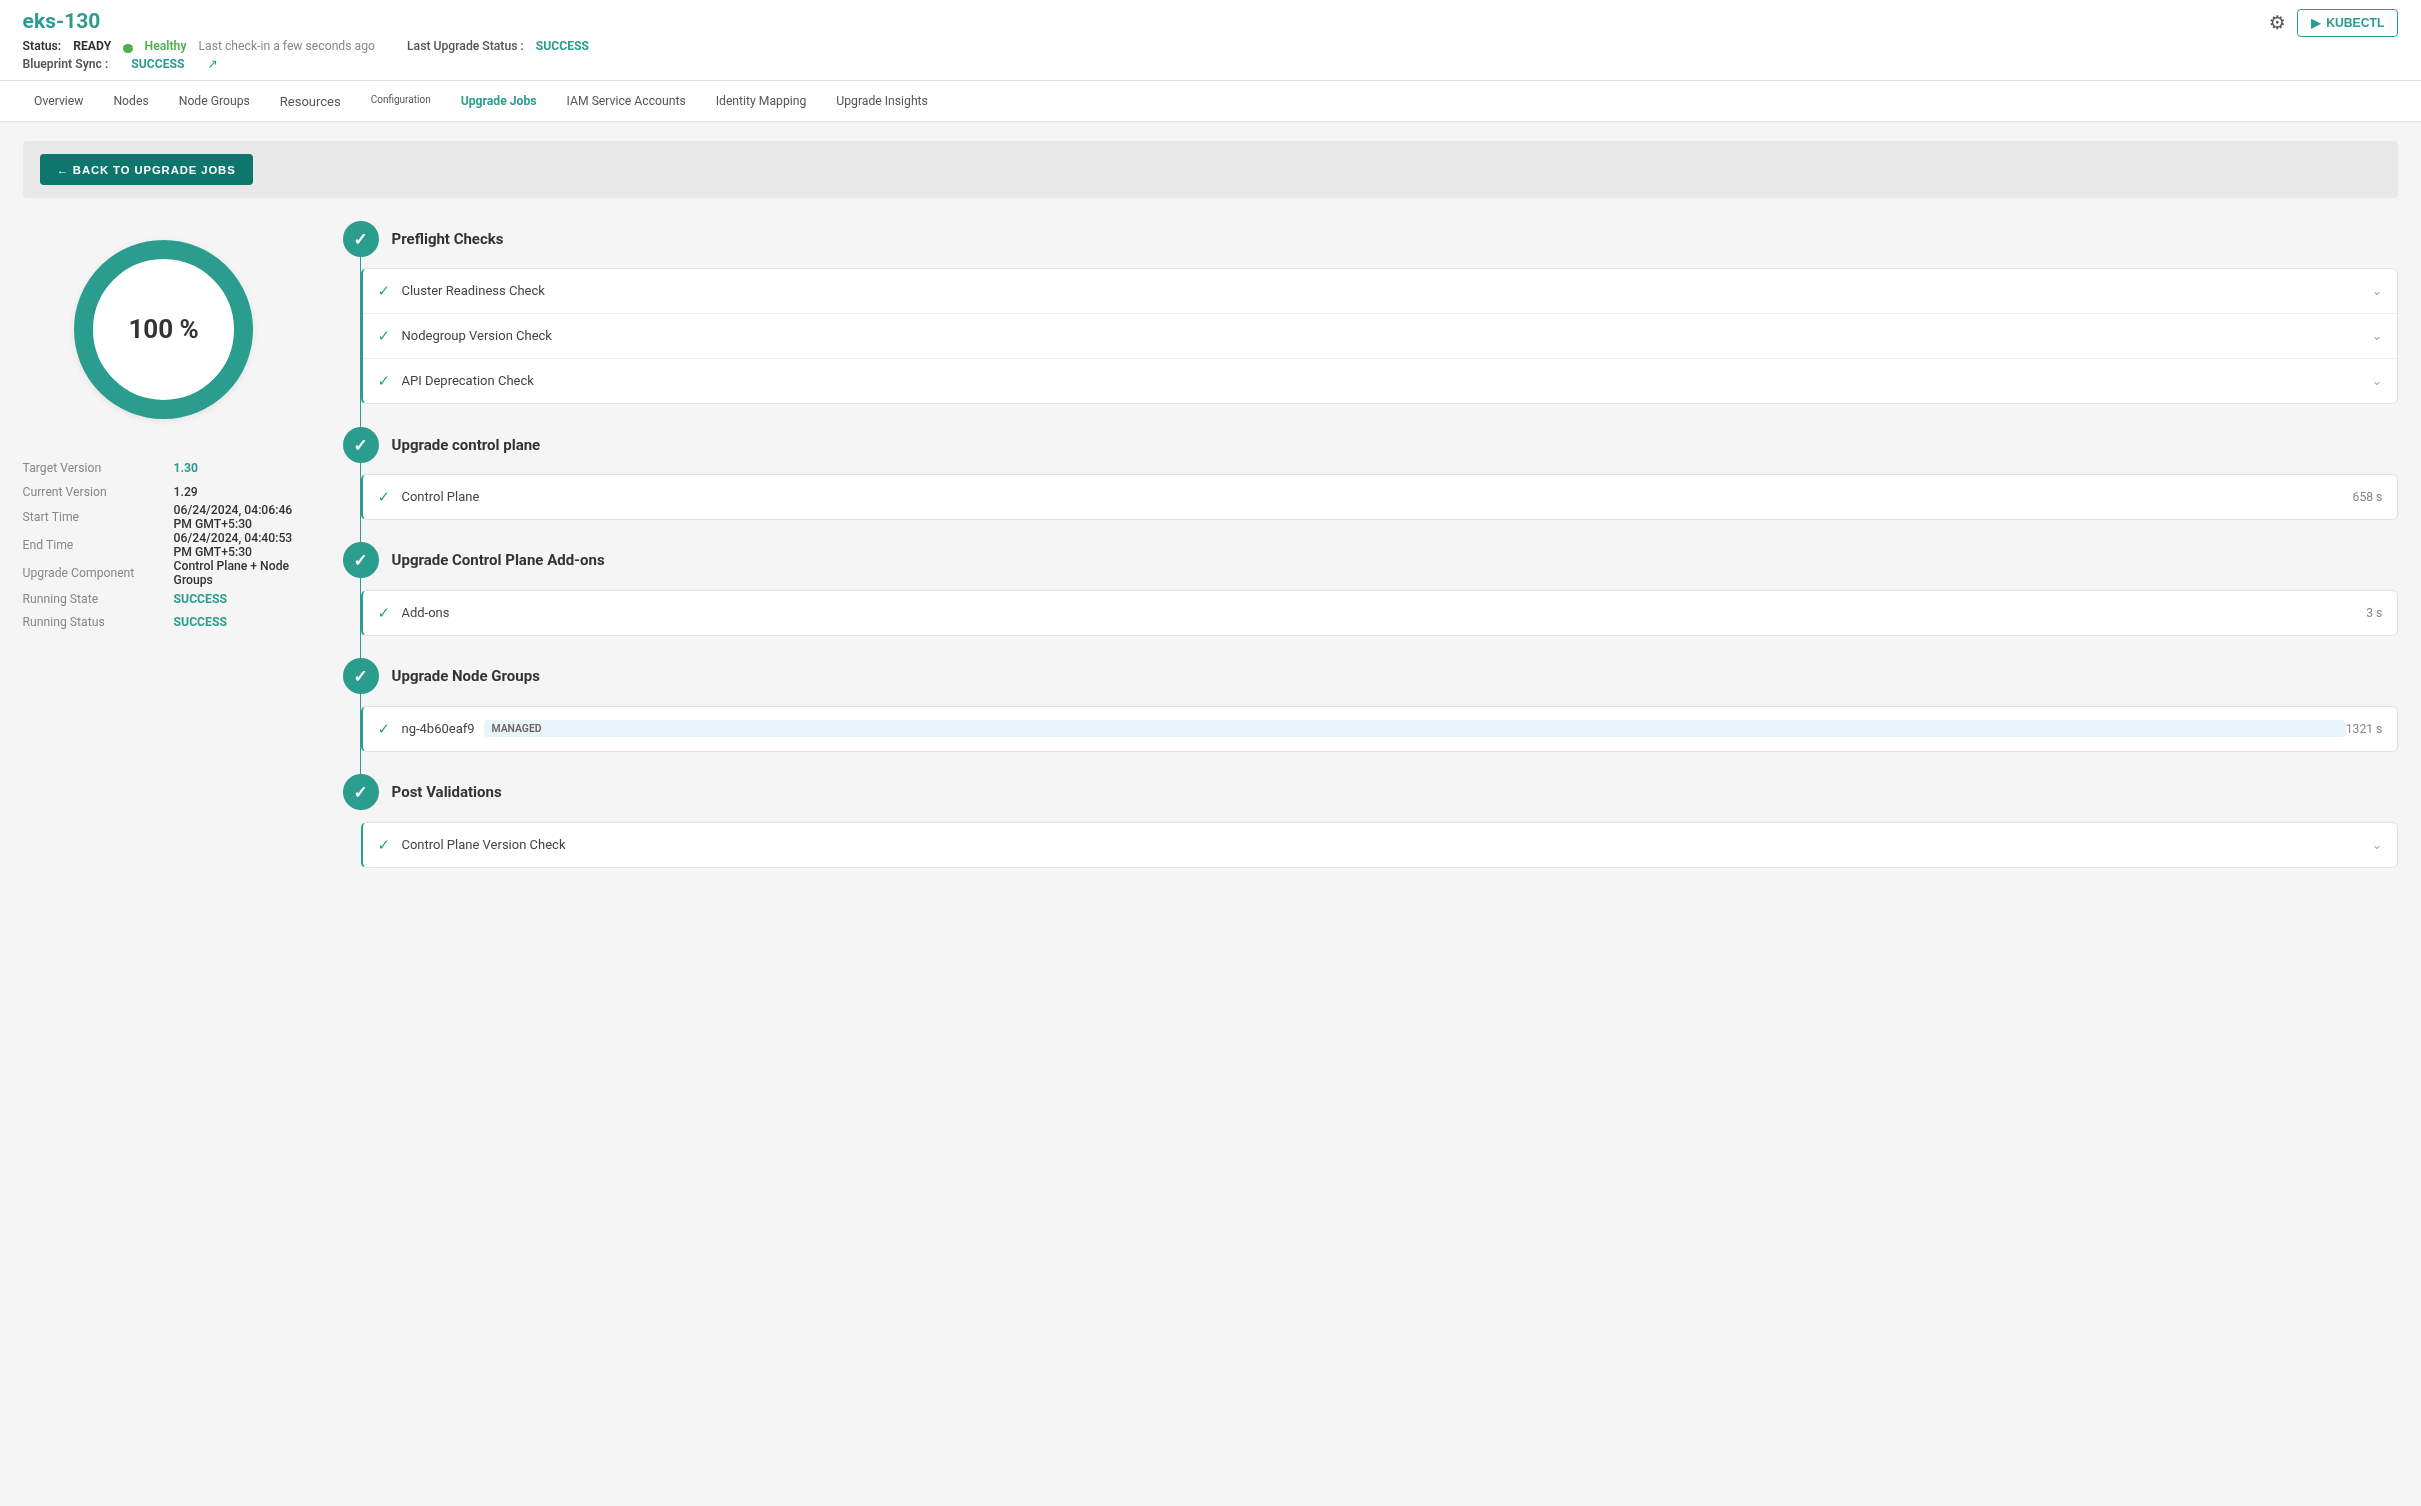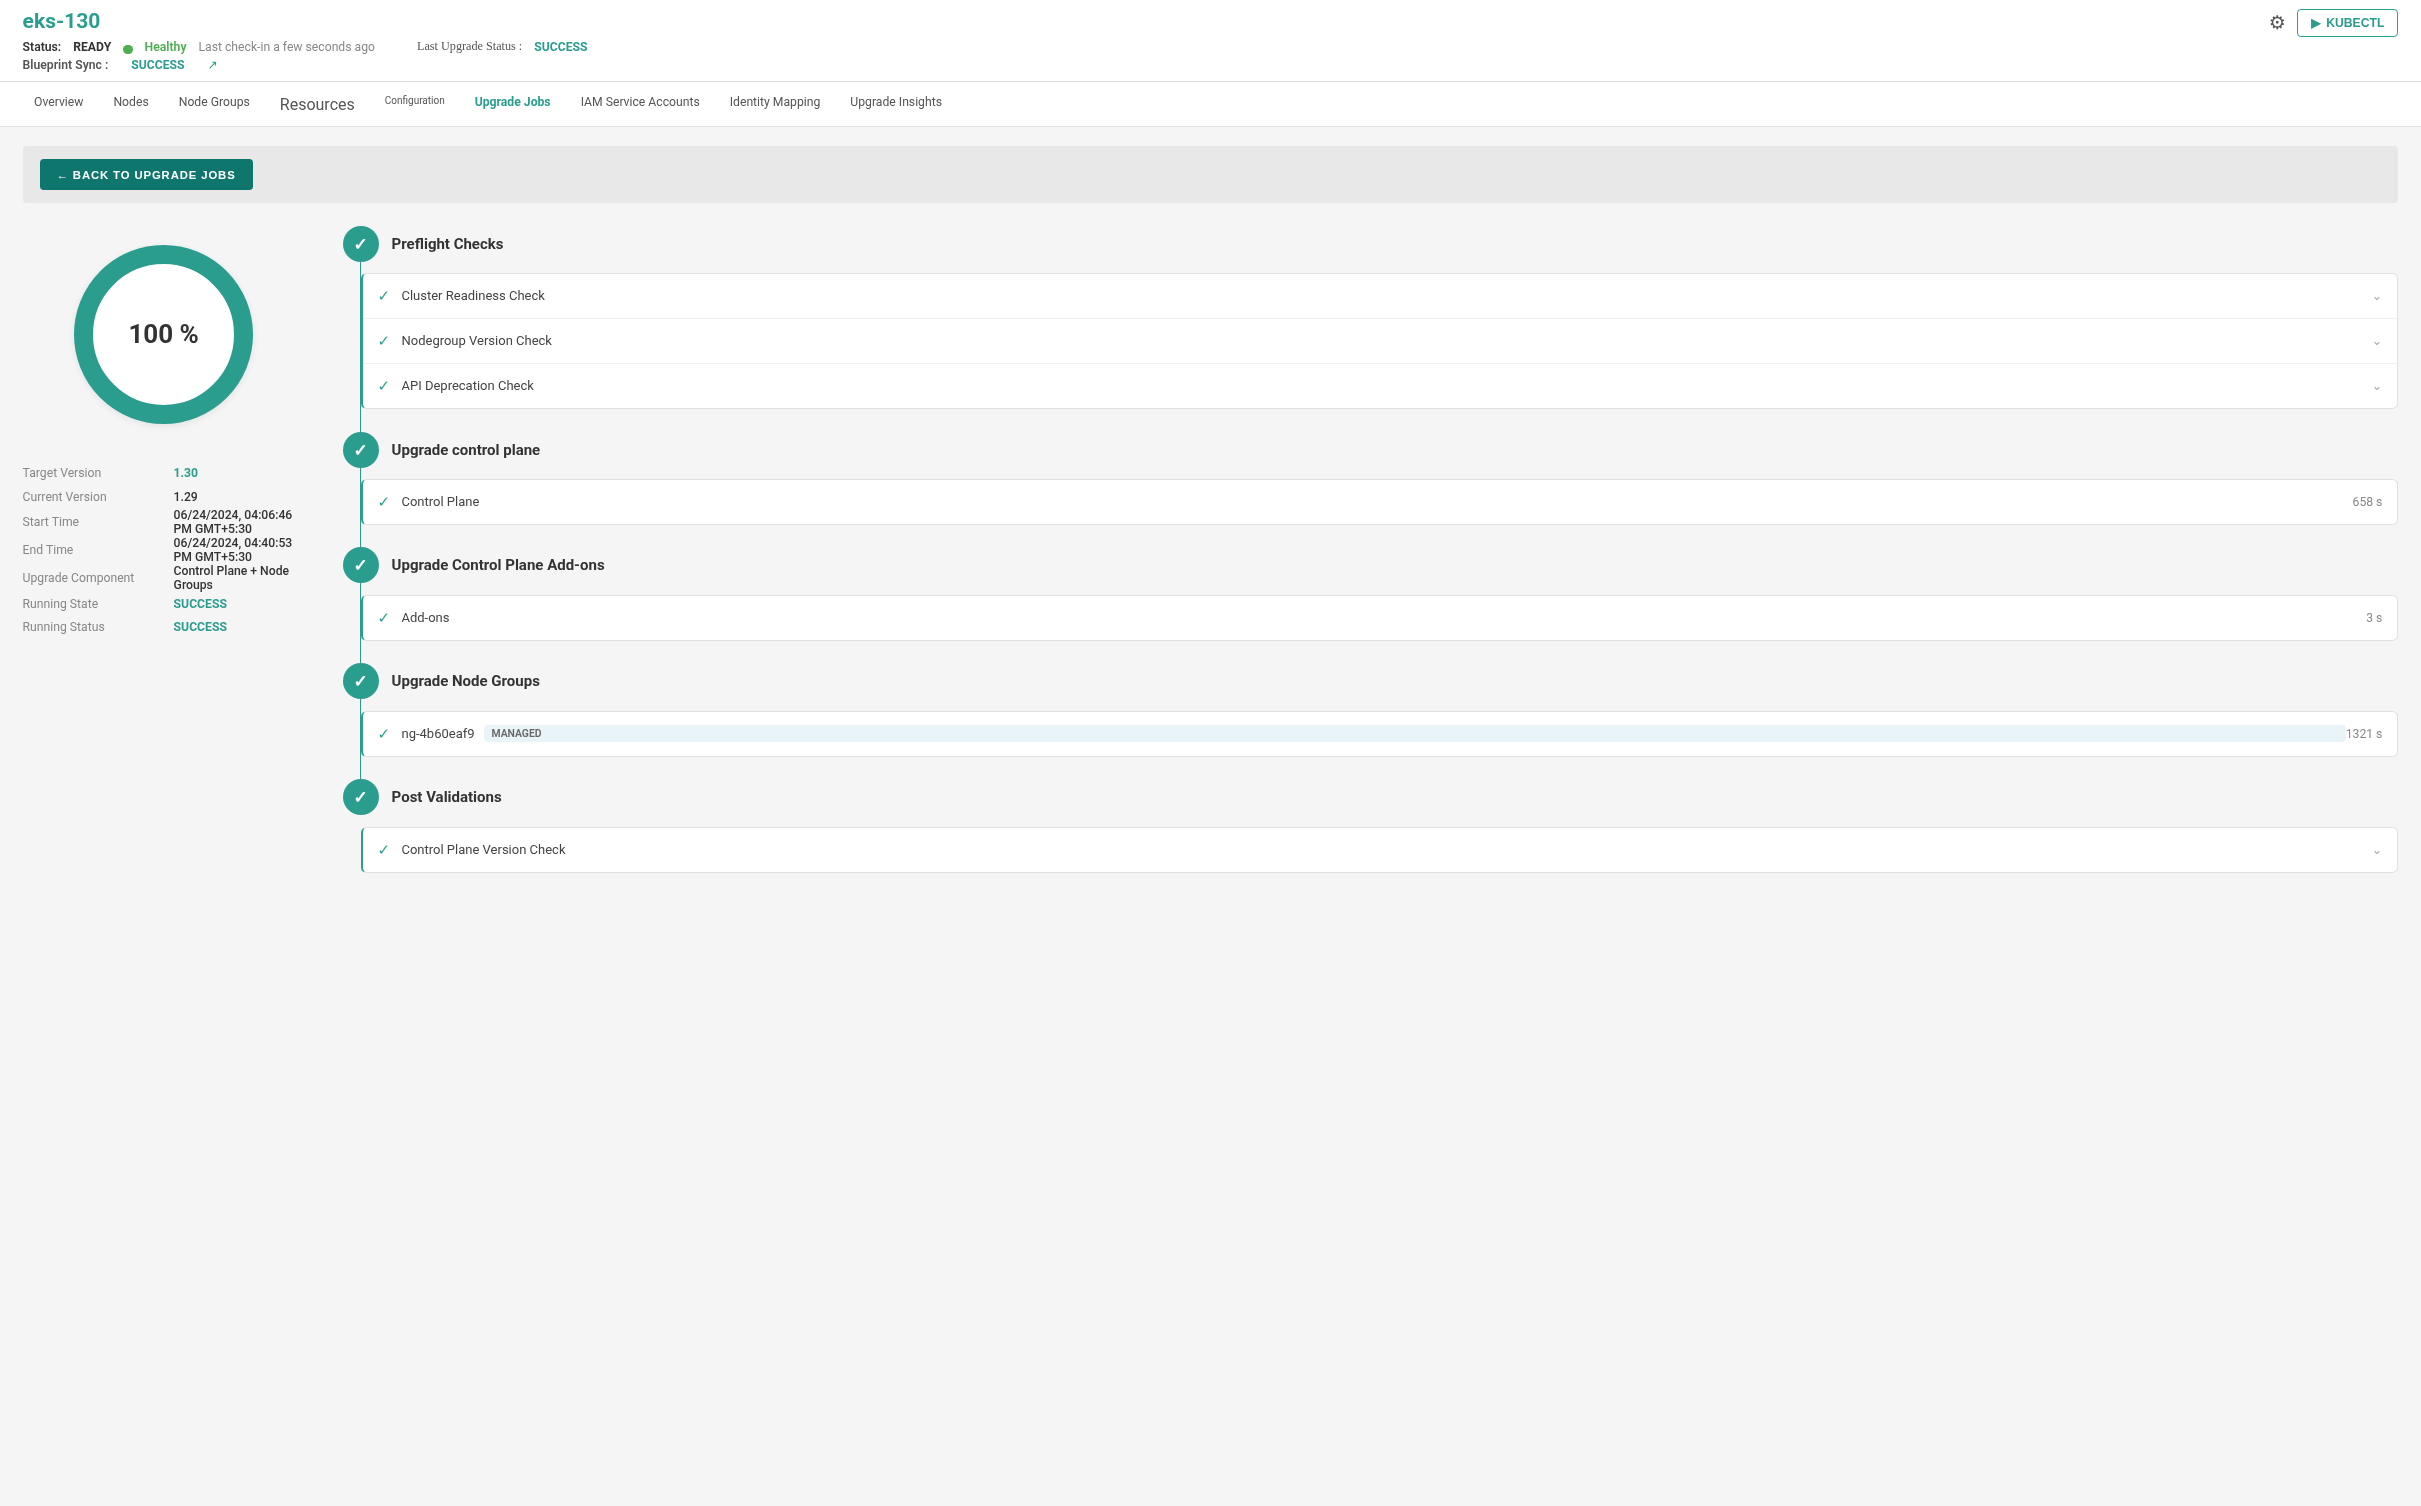--- a/index.html
+++ b/index.html
@@ -10,21 +10,21 @@
 
 <div style="background:#fff; border-bottom:0.9px solid #ddd; padding:9.4px 22.6px; display:flex; justify-content:space-between; align-items:flex-start;">
   <div>
     <div style="font-size:21px; font-weight:700; color:#2a9d8f; margin-bottom:5.6px;">eks-130</div>
     <div style="display:flex; align-items:flex-end; gap:12px; margin-bottom:3.8px;">
       <span style="font-weight:600; color:#333;">Status:</span>
       <span style="font-weight:700; color:#333;">READY</span>
       <span style="width:9.4px;height:9.4px;border-radius:50%;background:#4caf50;display:inline-block;"></span>
       <span style="color:#4caf50;font-weight:600;">Healthy</span>
       <span style="color:#888;">Last check-in a few seconds ago</span>
-      <span style="margin-left:30px; color:#555; font-weight:500;font-family:Liberation Serif, serif;">Last Upgrade Status :</span>
+      <span style="margin-left:20px; color:#555; font-weight:500;">Last Upgrade Status :</span>
       <span style="color:#2a9d8f; font-weight:700;">SUCCESS</span>
     </div>
     <div style="display:flex; align-items:center; gap:23px;">
       <span style="font-weight:600; color:#555;">Blueprint Sync :</span>
       <span style="color:#2a9d8f; font-weight:700;">SUCCESS</span>
       <span style="color:#2a9d8f;">↗</span>
     </div>
   </div>
   <div style="display:flex; align-items:center; gap:11.3px;">
     <button style="background:none;border:none;cursor:pointer;font-size:19px;color:#555;">⚙</button>
@@ -32,21 +32,21 @@
       <span>▶</span>
       <span>KUBECTL</span>
     </button>
   </div>
 </div>
 
 <div style="background:#fff; border-bottom:1.9px solid #e0e0e0; display:flex; padding:0 19px; overflow-x:auto;">
   <div style="padding:13px 15px;cursor:pointer;font-size:12.2px;color:#555;border-bottom:1.9px solid transparent;margin-bottom:-1.9px;white-space:nowrap;">Overview</div>
   <div style="padding:13px 15px;cursor:pointer;font-size:12.2px;color:#555;border-bottom:1.9px solid transparent;margin-bottom:-1.9px;white-space:nowrap;">Nodes</div>
   <div style="padding:13px 15px;cursor:pointer;font-size:12.2px;color:#555;border-bottom:1.9px solid transparent;margin-bottom:-1.9px;white-space:nowrap;">Node Groups</div>
-  <div style="padding:13px 15px;cursor:pointer;font-size:16px;color:#555;border-bottom:1.9px solid transparent;margin-bottom:-1.9px;white-space:nowrap;">Resources</div>
+  <div style="padding:13px 15px;cursor:pointer;font-size:13px;color:#555;border-bottom:1.9px solid transparent;margin-bottom:-1.9px;white-space:nowrap;">Resources</div>
   <div style="padding:13px 15px;cursor:pointer;font-size:10px;color:#555;border-bottom:1.9px solid transparent;margin-bottom:-1.9px;white-space:nowrap;">Configuration</div>
   <div style="padding:13px 15px;cursor:pointer;font-size:12.2px;color:#2a9d8f;font-weight:700;border-bottom:2.8px solid #2a9d8f;margin-bottom:-1.9px;white-space:nowrap;">Upgrade Jobs</div>
   <div style="padding:13px 15px;cursor:pointer;font-size:12.2px;color:#555;border-bottom:1.9px solid transparent;margin-bottom:-1.9px;white-space:nowrap;">IAM Service Accounts</div>
   <div style="padding:13px 15px;cursor:pointer;font-size:12.2px;color:#555;border-bottom:1.9px solid transparent;margin-bottom:-1.9px;white-space:nowrap;">Identity Mapping</div>
   <div style="padding:13px 15px;cursor:pointer;font-size:12.2px;color:#555;border-bottom:1.9px solid transparent;margin-bottom:-1.9px;white-space:nowrap;">Upgrade Insights</div>
 </div>
 
 <div style="padding:19px 22.6px; background:#f5f5f5; min-height:calc(100vh - 151px);">
 
   <div style="background:#e8e8e8; padding:13px 17px; margin-bottom:22.6px; border-radius:3.8px;">

